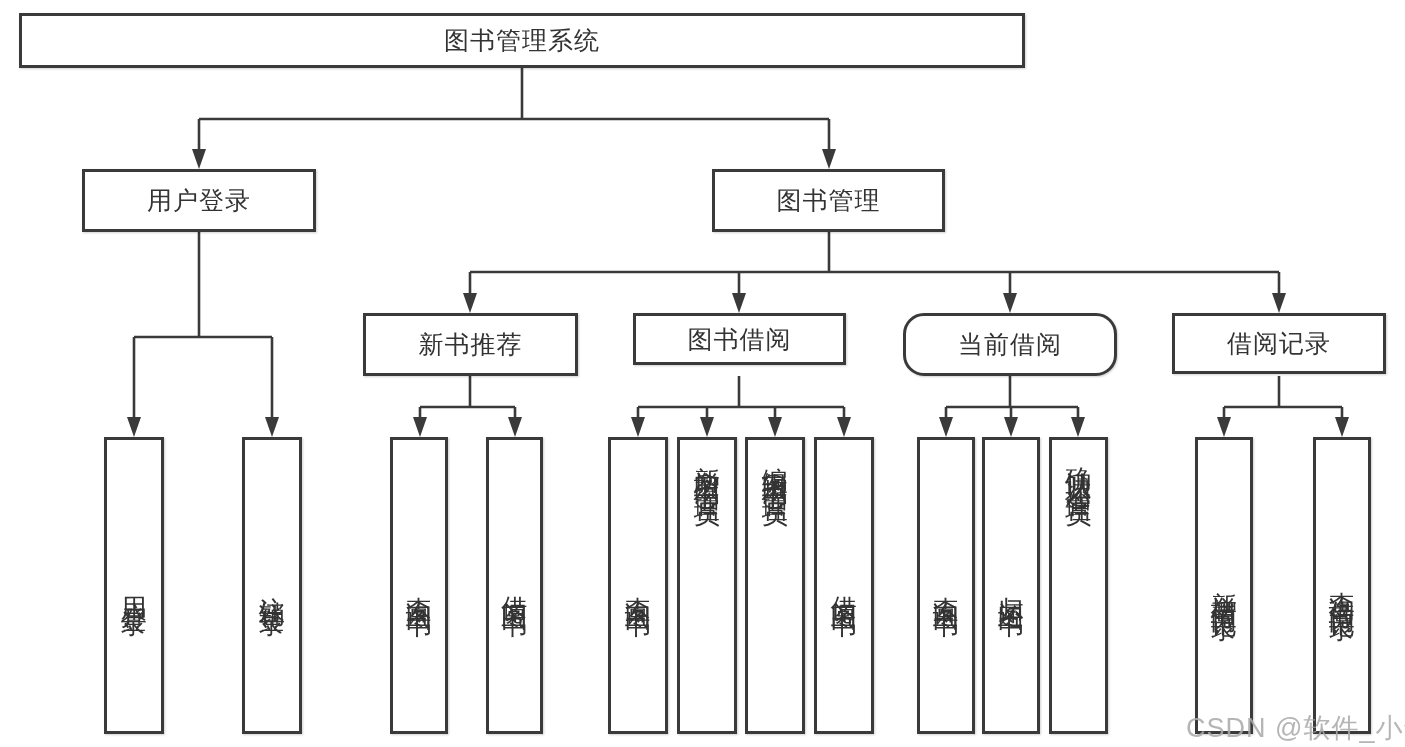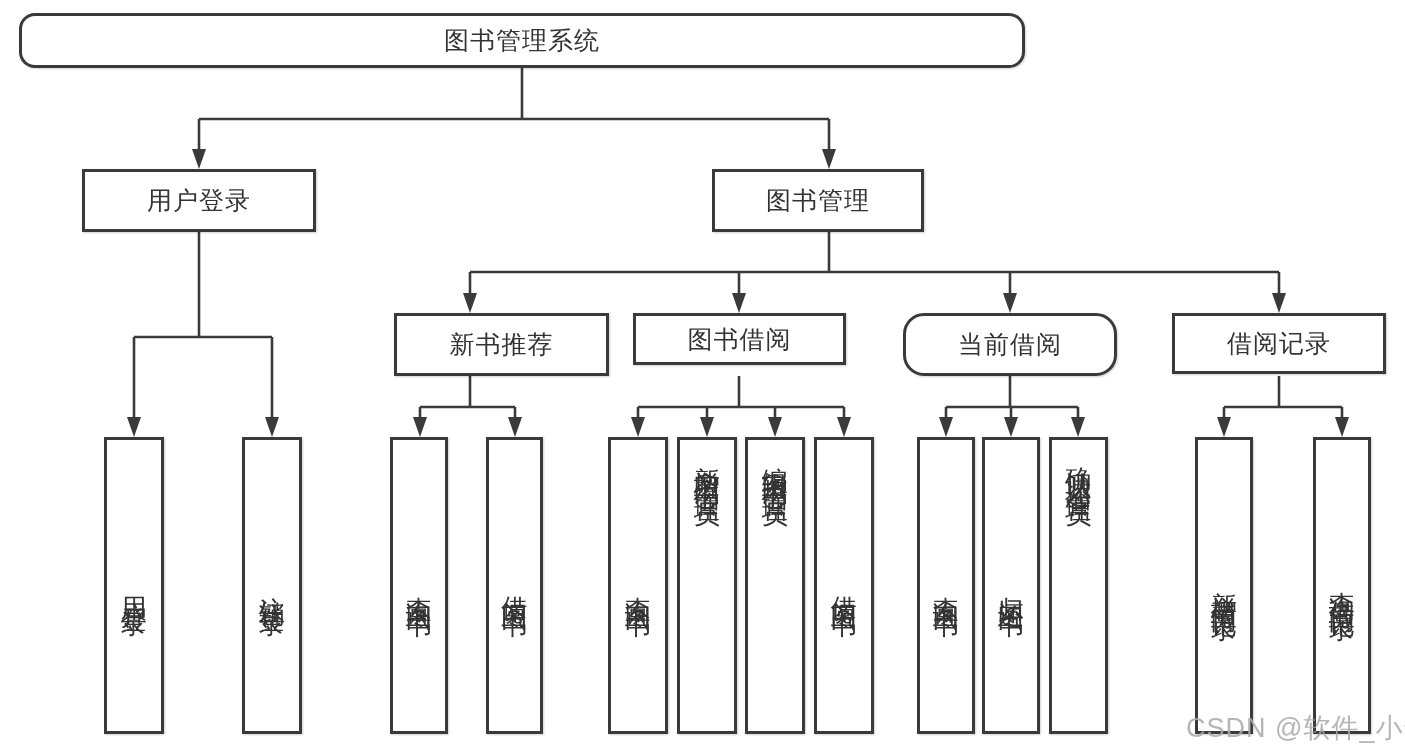--- a/index.html
+++ b/index.html
@@ -112,26 +112,26 @@
       <polygon points="768,417 782,417 775,437"></polygon>
       <polygon points="837,417 851,417 844,437"></polygon>
       <polygon points="939,417 953,417 946,437"></polygon>
       <polygon points="1004,417 1018,417 1011,437"></polygon>
       <polygon points="1071,417 1085,417 1078,437"></polygon>
       <polygon points="1217,417 1231,417 1224,437"></polygon>
       <polygon points="1335,417 1349,417 1342,437"></polygon>
     </g>
   </svg>
 
-  <div class="box h-box" style="left:19px;top:13px;width:1006px;height:55px;border-radius:16px;">图书管理系统</div>
+  <div class="box h-box" style="left:19px;top:13px;width:1006px;height:55px;">图书管理系统</div>
 
   <div class="box h-box" style="left:82px;top:169px;width:234px;height:63px;">用户登录</div>
-  <div class="box h-box" style="left:712px;top:169px;width:212px;height:63px;">图书管理</div>
+  <div class="box h-box" style="left:712px;top:169px;width:233px;height:63px;">图书管理</div>
 
-  <div class="box h-box" style="left:363px;top:313px;width:215px;height:63px;margin-left:31px;">新书推荐</div>
+  <div class="box h-box" style="left:363px;top:313px;width:215px;height:63px;">新书推荐</div>
   <div class="box h-box" style="left:633px;top:313px;width:213px;height:52px;">图书借阅</div>
   <div class="box h-box" style="left:903px;top:313px;width:214px;height:63px;border-radius:21px;">当前借阅</div>
   <div class="box h-box" style="left:1172px;top:313px;width:214px;height:61px;">借阅记录</div>
 
   <div class="box v-box" style="left:104px;top:437px;width:60px;height:297px;">用户登录</div>
   <div class="box v-box" style="left:242px;top:437px;width:60px;height:297px;">注销登录</div>
 
   <div class="box v-box" style="left:390px;top:437px;width:58px;height:297px;">查询图书</div>
   <div class="box v-box" style="left:486px;top:437px;width:57px;height:297px;">借阅图书</div>
 

